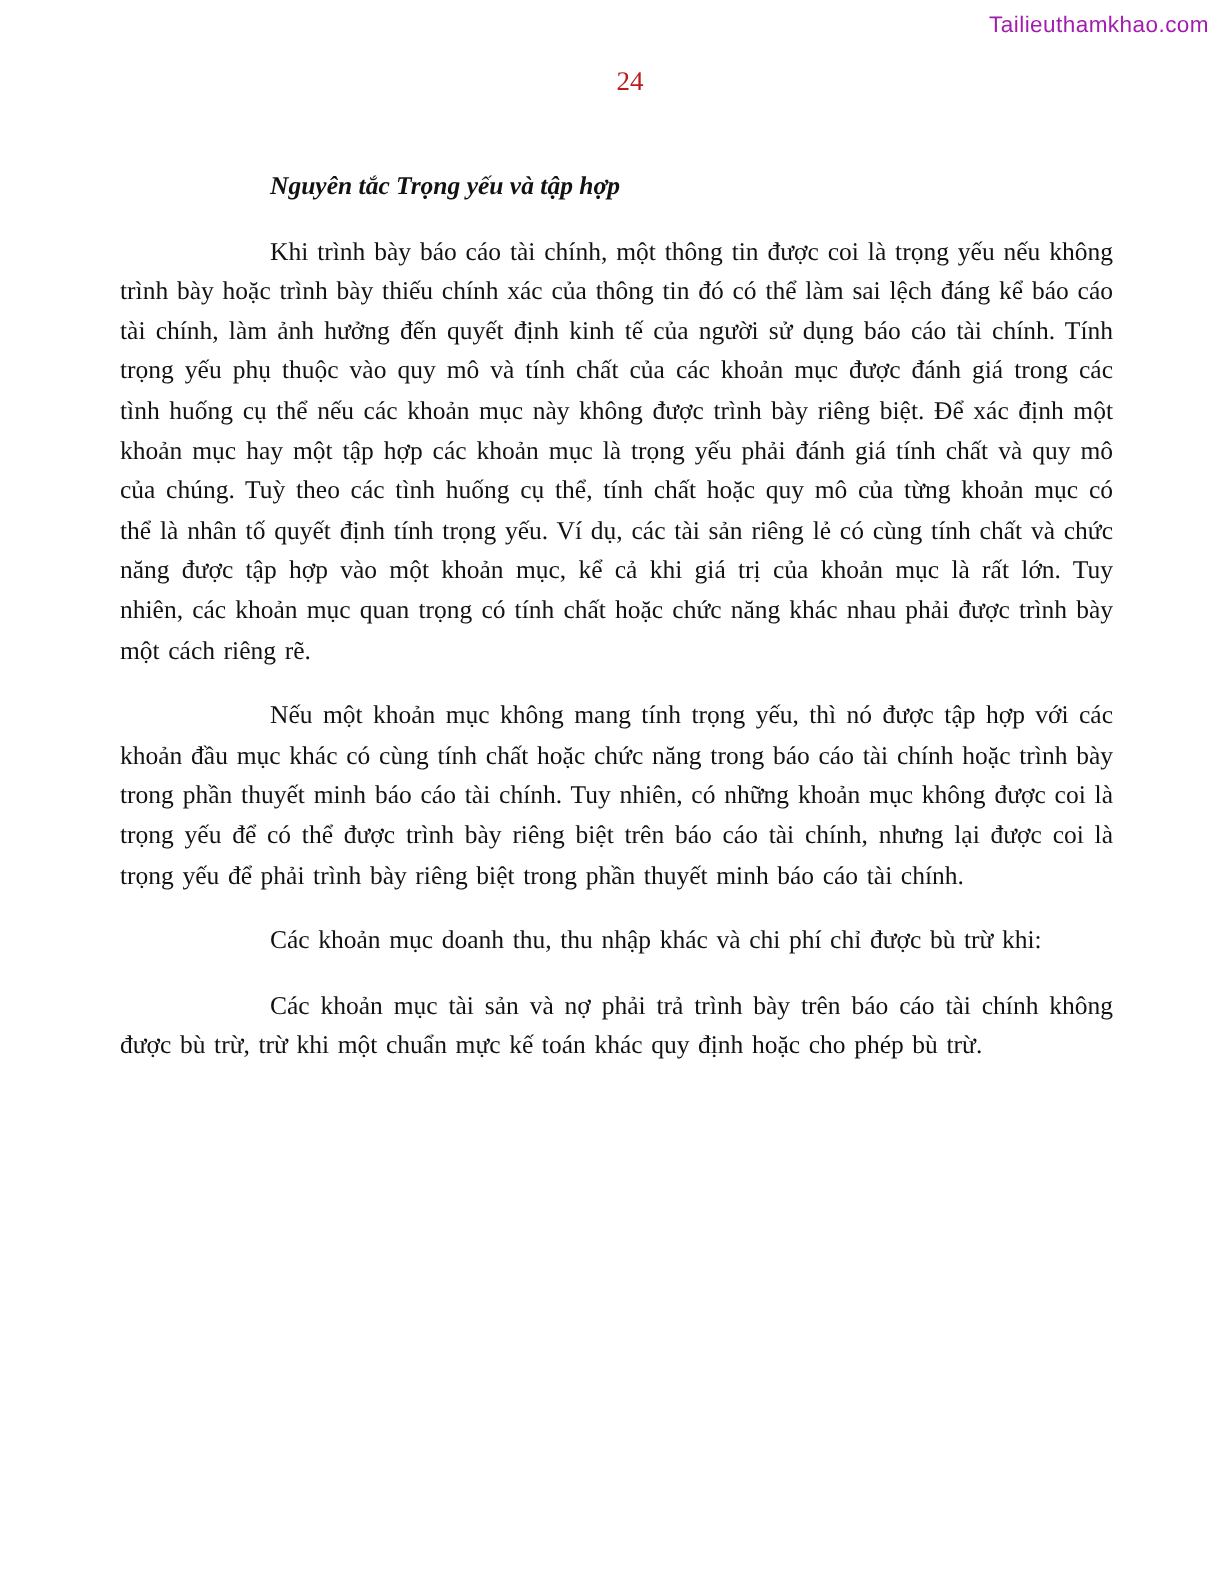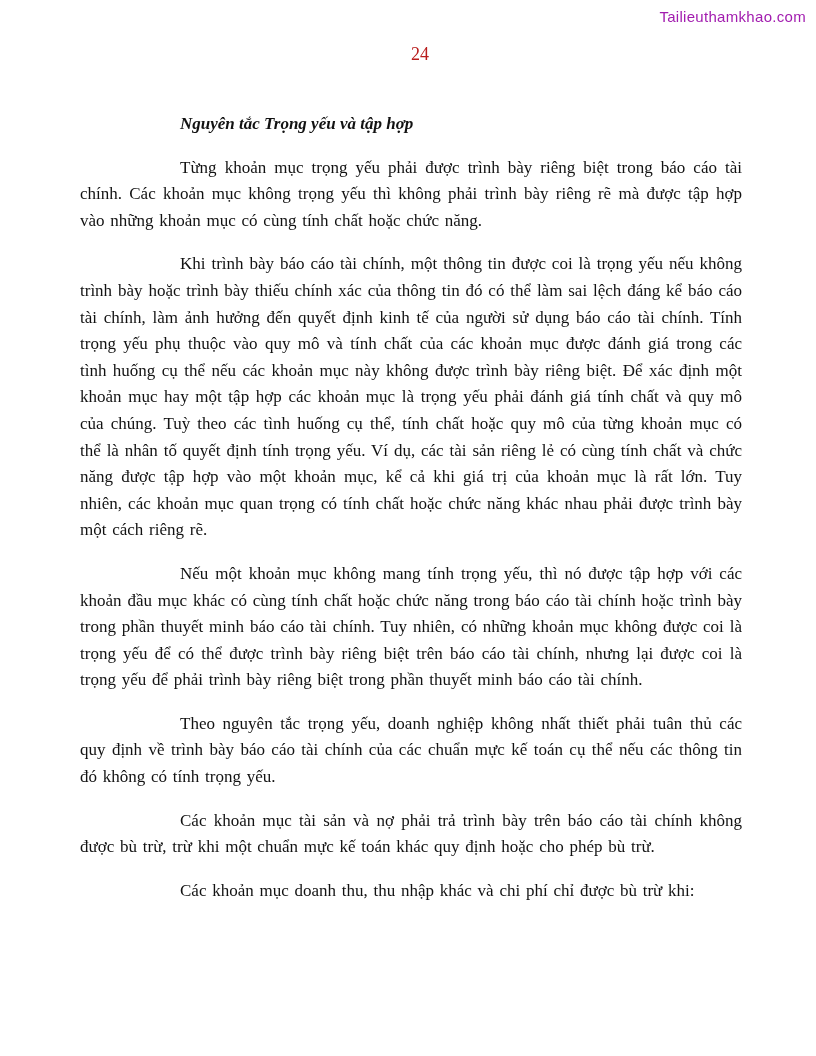--- a/index.html
+++ b/index.html
@@ -67,28 +67,26 @@
 <div class="page">
 
   <div class="watermark">Tailieuthamkhao.com</div>
 
   <div class="page-number">24</div>
 
   <div class="doc-body">
 
     <div class="block heading">Nguyên tắc Trọng yếu và tập hợp</div>
 
-    <p class="block para">Từng khoản mục trọng yếu phải được trình bày riêng biệt trong báo cáo tài chính. Các khoản mục không trọng yếu thì không phải trình bày riêng rẽ mà được tập hợp vào những khoản mục có cùng tính chất hoặc chức năng.</p>
 
     <p class="block para">Khi trình bày báo cáo tài chính, một thông tin được coi là trọng yếu nếu không trình bày hoặc trình bày thiếu chính xác của thông tin đó có thể làm sai lệch đáng kể báo cáo tài chính, làm ảnh hưởng đến quyết định kinh tế của người sử dụng báo cáo tài chính. Tính trọng yếu phụ thuộc vào quy mô và tính chất của các khoản mục được đánh giá trong các tình huống cụ thể nếu các khoản mục này không được trình bày riêng biệt. Để xác định một khoản mục hay một tập hợp các khoản mục là trọng yếu phải đánh giá tính chất và quy mô của chúng. Tuỳ theo các tình huống cụ thể, tính chất hoặc quy mô của từng khoản mục có thể là nhân tố quyết định tính trọng yếu. Ví dụ, các tài sản riêng lẻ có cùng tính chất và chức năng được tập hợp vào một khoản mục, kể cả khi giá trị của khoản mục là rất lớn. Tuy nhiên, các khoản mục quan trọng có tính chất hoặc chức năng khác nhau phải được trình bày một cách riêng rẽ.</p>
 
     <p class="block para">Nếu một khoản mục không mang tính trọng yếu, thì nó được tập hợp với các khoản  đầu mục khác có cùng tính chất hoặc chức năng trong báo cáo tài chính hoặc trình bày trong phần thuyết minh báo cáo tài chính. Tuy nhiên, có những khoản mục không được coi là trọng yếu để có thể được trình bày riêng biệt trên báo cáo tài chính, nhưng lại được coi là trọng yếu để phải trình bày riêng biệt trong phần thuyết minh báo cáo tài chính.</p>
 
-    <p class="block para">Theo nguyên tắc trọng yếu, doanh nghiệp không nhất thiết phải tuân thủ các quy định về trình bày báo cáo tài chính của các chuẩn mực kế toán cụ thể nếu các thông tin đó không có tính trọng yếu.</p>
 
 
+    <p class="block para">Các khoản mục doanh thu, thu nhập khác và chi phí chỉ được bù trừ khi:</p>
+
     <p class="block para">Các khoản mục tài sản và nợ phải trả trình bày trên báo cáo tài chính không được bù trừ,  trừ khi một chuẩn mực kế toán khác quy định hoặc cho phép bù trừ.</p>
-
-    <p class="block para">Các khoản mục doanh thu, thu nhập khác và chi phí chỉ được bù trừ khi:</p>
 
 
   </div>
 </div>
 
 </body></html>

